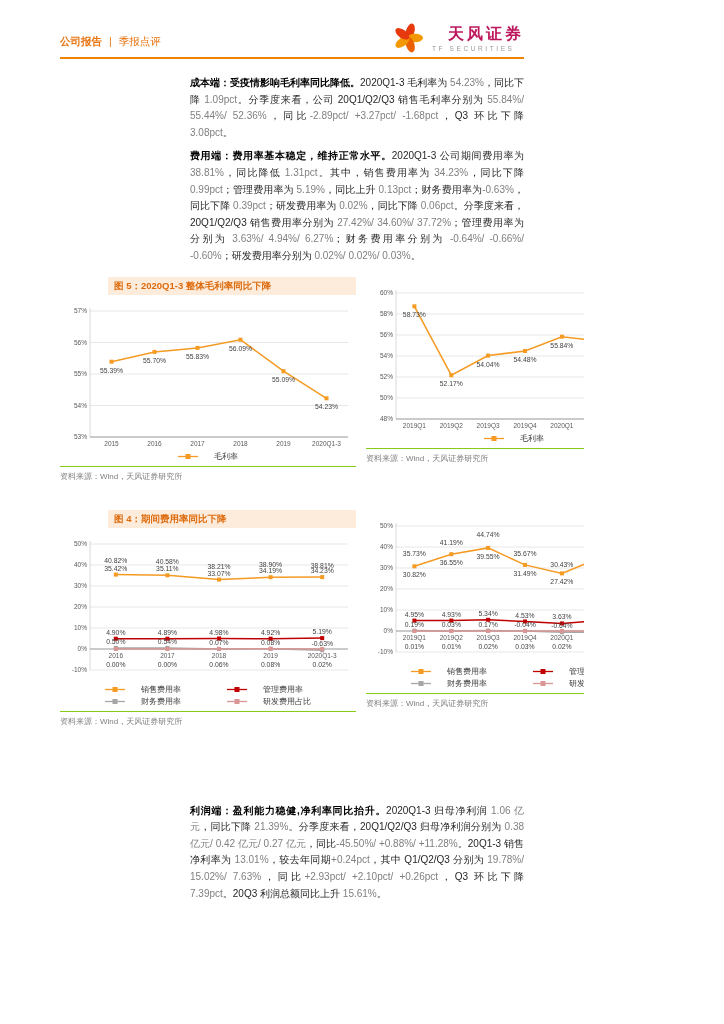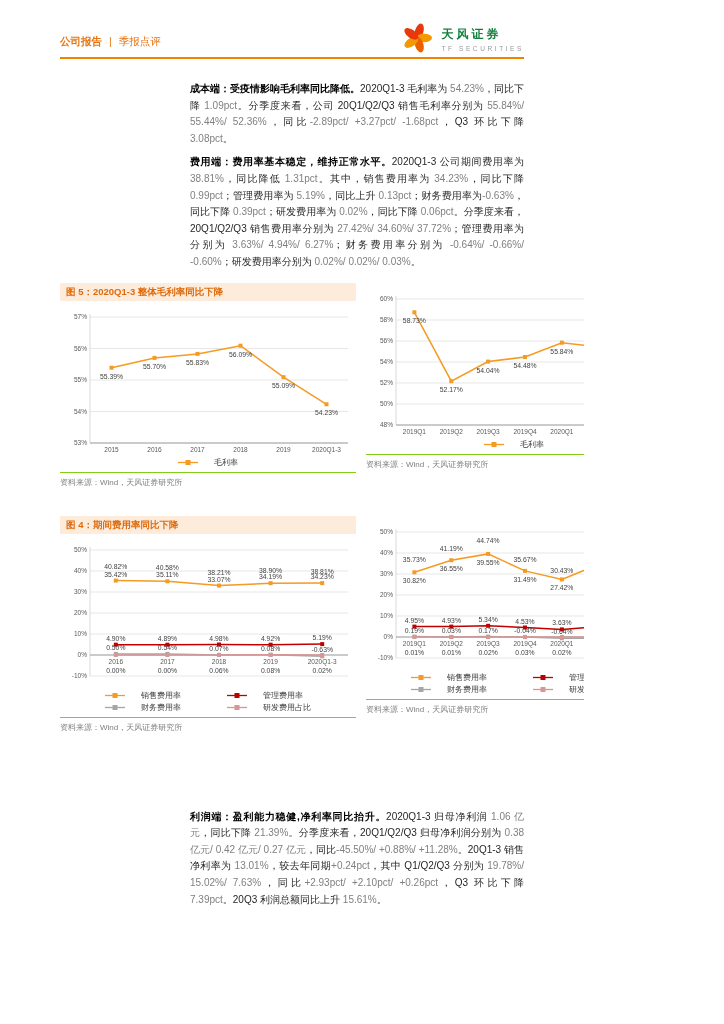--- a/index.html
+++ b/index.html
@@ -5,33 +5,33 @@
   *{margin:0;padding:0;box-sizing:border-box;}
   html,body{width:724px;background:#ffffff;}
   body{font-family:"Liberation Sans","DejaVu Sans",sans-serif;color:#262626;}
   .page{position:relative;width:584px;height:1024px;overflow:hidden;background:#fff;}
   .header{display:flex;justify-content:space-between;align-items:flex-end;padding:22px 60px 0;}
   .header-left{font-size:10.5px;color:#E87511;padding-bottom:5px;}
   .cat{font-weight:bold;}
   .sep{margin:0 7px;font-weight:400;}
   .brand{display:flex;align-items:center;gap:7px;}
   .brand-text{display:flex;flex-direction:column;}
-  .brand-name{font-size:12px;font-weight:bold;color:#15803d;letter-spacing:3px;line-height:18px;}
+  .brand-name{font-size:16px;font-weight:bold;color:#be185d;letter-spacing:3px;line-height:18px;margin-left:16px;}
   .brand-en{font-size:6.5px;color:#9a9a9a;letter-spacing:2.6px;margin-top:2px;}
   .rule{margin:3px 60px 0;border-top:2px solid #F08300;}
   .content{padding:0 60px;}
   .paras{margin-left:130px;}
-  #paras-top{margin-top:22px;}
+  #paras-top{margin-top:16px;}
   #paras-bottom{margin-top:76px;}
   .para{font-size:10px;line-height:16.6px;text-align:justify;margin-bottom:7px;}
   .run-b{font-weight:bold;color:#000;}
   .run-t{color:#262626;}
   .run-n{color:#808080;}
   .charts{display:grid;grid-template-columns:1fr 1fr;column-gap:10px;row-gap:28px;margin-top:12px;}
-  .fig-title{background:#FDEBDB;color:#DD6B0D;font-size:9.5px;font-weight:bold;padding:3px 6px;line-height:12px;}
+  .fig-title{background:#FDEBDB;color:#DD6B0D;font-size:9.5px;font-weight:bold;padding:3px 6px;line-height:12px;margin-left:48px;}
   svg.plot{display:block;margin:6px auto 0;}
   svg text{font-family:"Liberation Sans","DejaVu Sans",sans-serif;}
   .tk{font-size:6.5px;fill:#595959;}
   .dl{font-size:6.8px;fill:#3f3f3f;}
   .legend{display:flex;justify-content:center;column-gap:46px;font-size:8px;color:#404040;margin:0 0 4px;}
   .legend.grid2{display:grid;grid-template-columns:auto auto;justify-content:center;column-gap:46px;row-gap:1px;}
   .legend-item{display:flex;align-items:center;gap:16px;}
   .source{font-size:8px;color:#808080;border-top:1px solid #84cc16;padding-top:4px;}
   .footer{position:absolute;left:60px;right:60px;bottom:20px;border-top:1px solid #4d4d4d;padding-top:8px;display:flex;justify-content:space-between;font-size:9px;color:#333;}
 </style>

